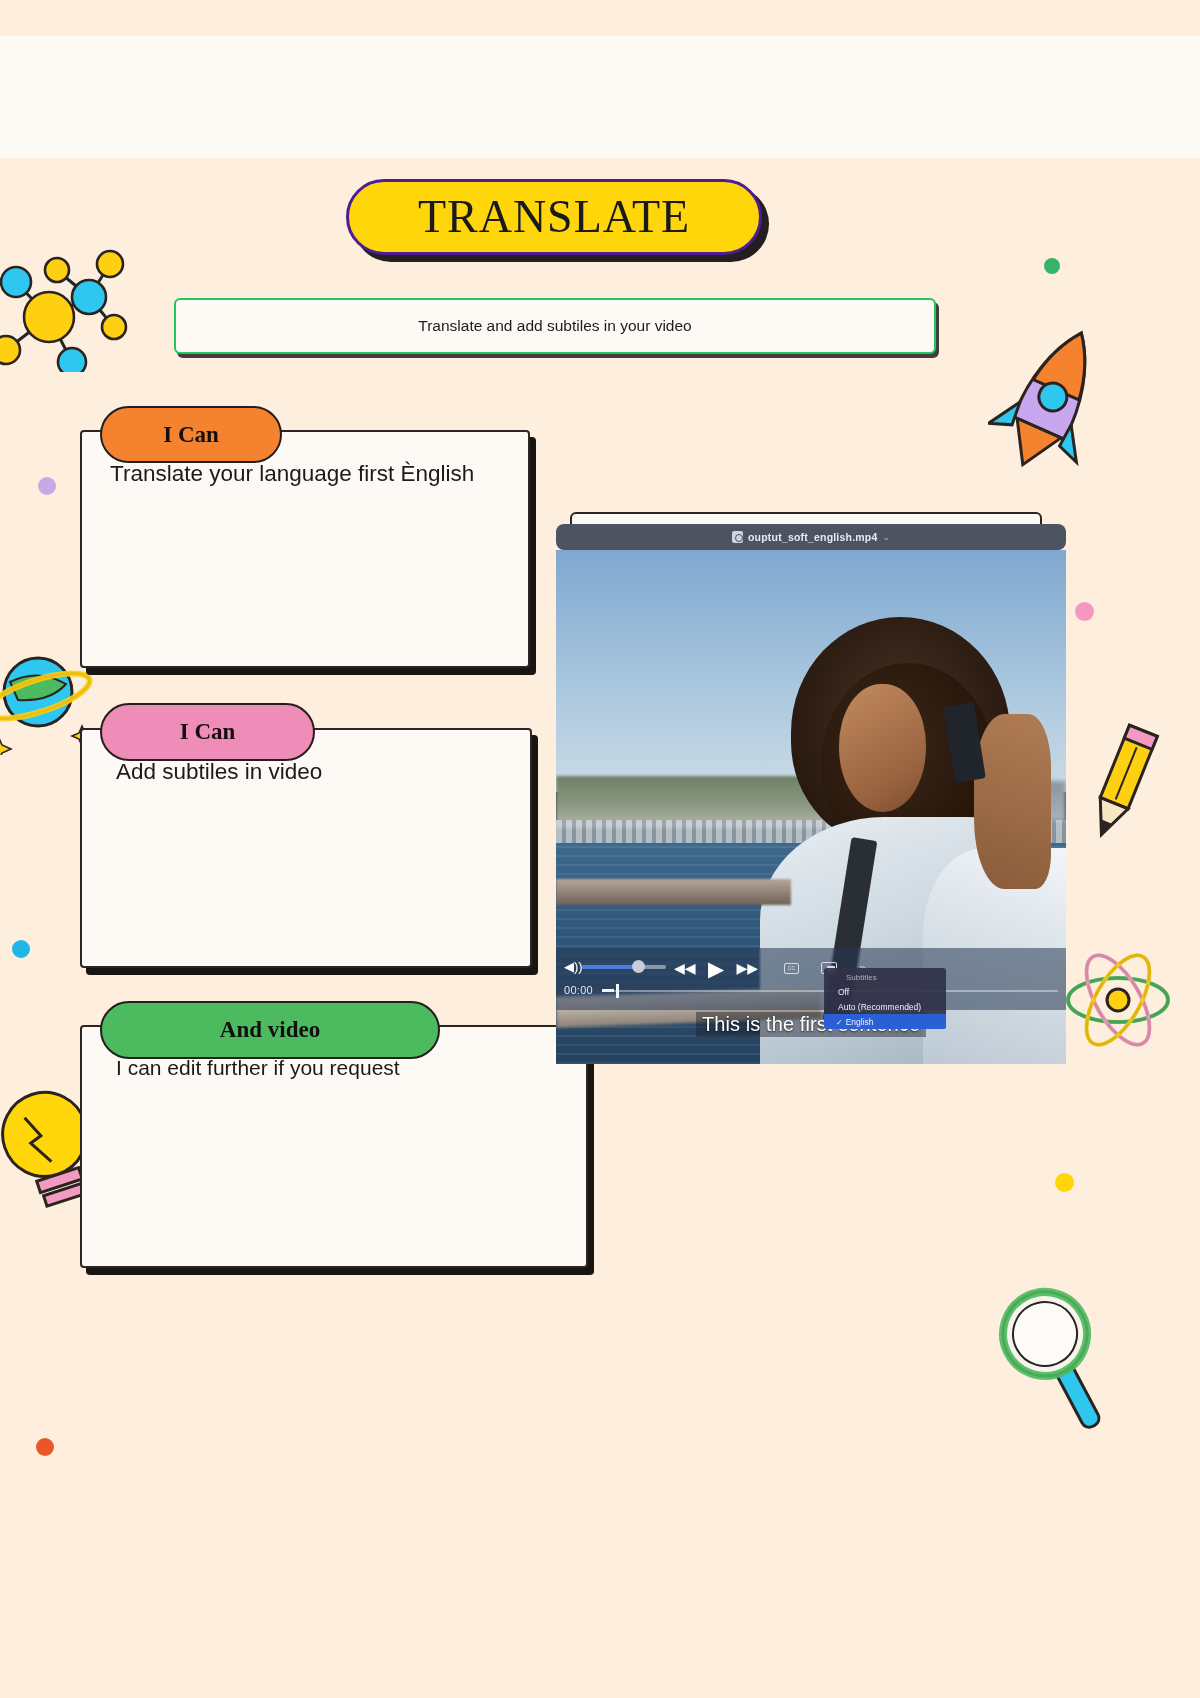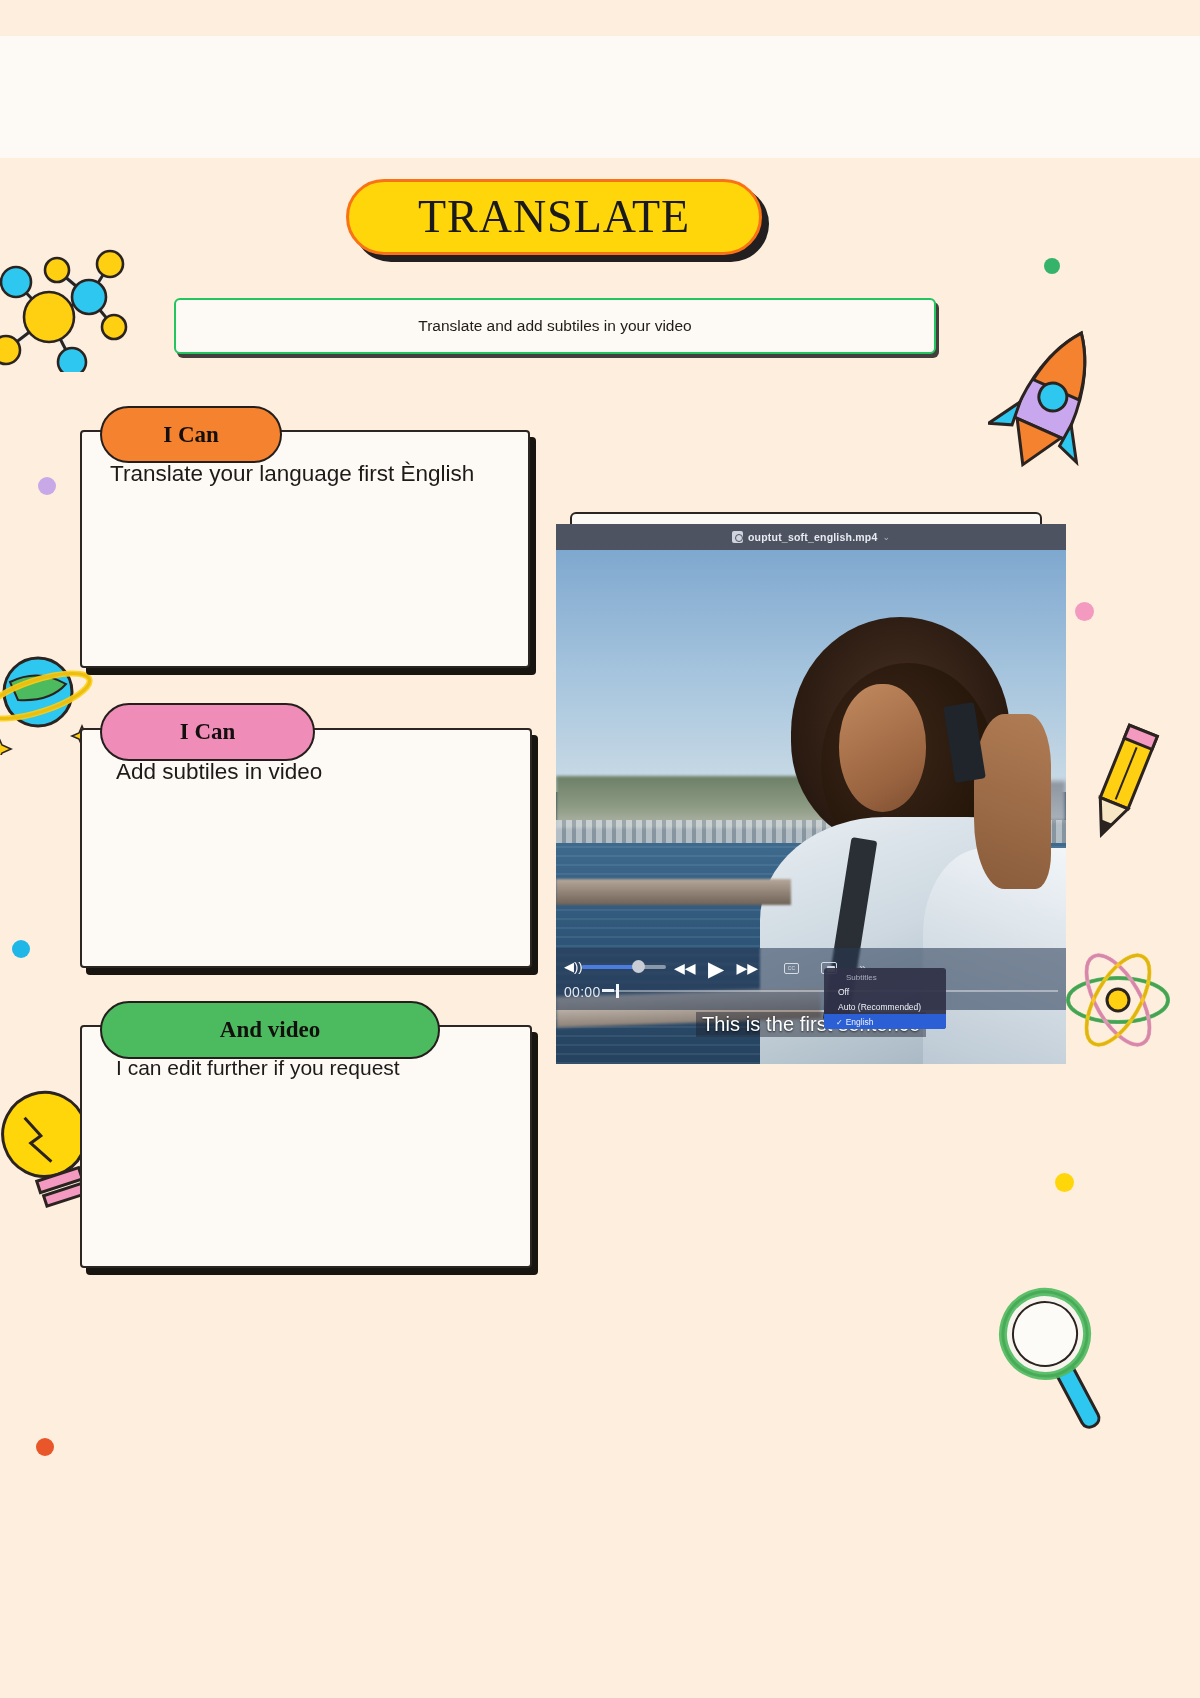--- a/index.html
+++ b/index.html
@@ -42,21 +42,21 @@
 
   
   .dot { position: absolute; border-radius: 50%; }
 
   
   .title-pill {
     position: absolute;
     left: 346px; top: 179px;
     width: 416px; height: 76px;
     background: #ffd60a;
-    border: 3px solid #f97316;
+    border: 3px solid #4c1d95;
     border-radius: 40px;
     box-shadow: 7px 7px 0 #231f20;
     display: flex;
     align-items: center;
     justify-content: center;
   }
   .title-pill .title-text {
     font-family: "Liberation Serif", serif;
     font-size: 46px;
     letter-spacing: 1px;
@@ -112,21 +112,21 @@
     color: #130f0e;
     z-index: 4;
   }
 
   #card-1 { left: 80px; top: 430px; width: 450px; height: 238px; }
   #pill-1 { left: 100px; top: 406px; width: 182px; height: 57px; background: #f5822f; }
 
   #card-2 { left: 80px; top: 728px; width: 452px; height: 240px; }
   #pill-2 { left: 100px; top: 703px; width: 215px; height: 58px; background: #ef8db8; }
 
-  #card-3 { left: 80px; top: 1025px; width: 452px; height: 243px; }
+  #card-3 { left: 80px; top: 1025px; width: 508px; height: 243px; }
   #pill-3 { left: 100px; top: 1001px; width: 340px; height: 58px; background: #4cba5e; }
 
   
   .player-shell {
     position: absolute;
     left: 556px; top: 512px;
     width: 510px; height: 552px;
   }
   .player-back-card {
     position: absolute;
@@ -138,20 +138,21 @@
   }
   .player-titlebar {
     position: absolute;
     left: 0; top: 12px;
     width: 510px; height: 26px;
     background: #4e5362;
     display: flex;
     align-items: center;
     justify-content: center;
     gap: 5px;
+    border-radius: 8px;
   }
   .player-titlebar .file-icon {
     width: 11px; height: 12px;
     background: #cfd4de;
     border-radius: 2px;
     position: relative;
     flex: none;
   }
   .player-titlebar .file-icon::after {
     content: "";
@@ -373,21 +374,21 @@
   }
   .more-icon { color: #cdd3dd; font-size: 12px; line-height: 1; }
 
   .ctl-row2 {
     position: absolute;
     left: 0; top: 32px;
     width: 100%; height: 22px;
   }
   .time-label {
     position: absolute; left: 8px; top: 4px;
-    font-size: 14px;
+    font-size: 11px;
     color: #e6eaf0;
     letter-spacing: .3px;
   }
   .seek-track {
     position: absolute; left: 46px; top: 10px;
     right: 8px; height: 2px;
     background: rgba(255,255,255,.4);
   }
   .seek-dash {
     position: absolute; left: 46px; top: 9px;

